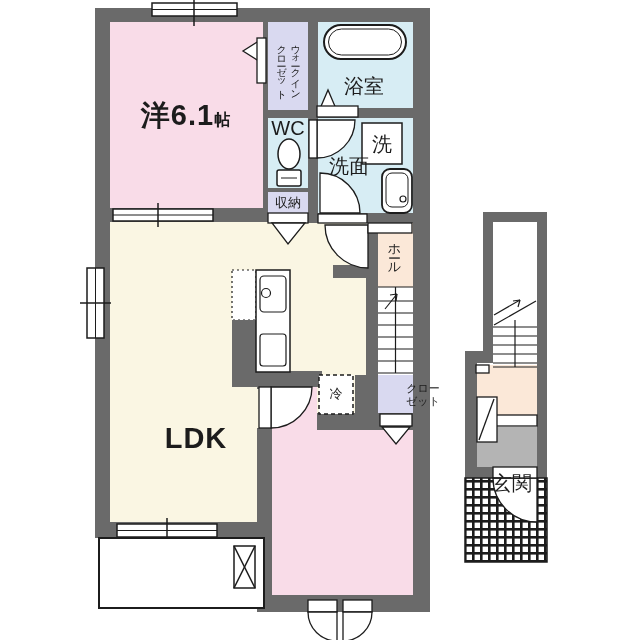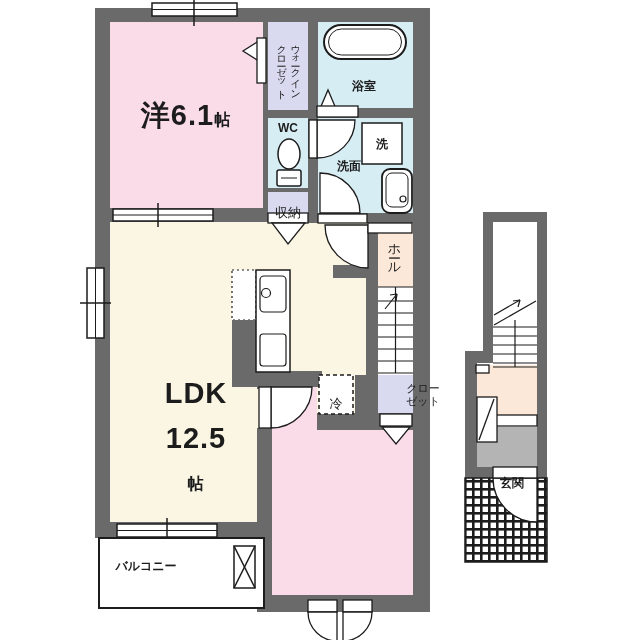--- a/index.html
+++ b/index.html
@@ -3,22 +3,22 @@
 <meta charset="utf-8">
 <style>
   html,body{margin:0;padding:0;background:#fff;}
   .plan-root{position:relative;width:640px;height:640px;background:#ffffff;overflow:hidden;
     font-family:"Liberation Sans",sans-serif;}
   svg{position:absolute;left:0;top:0;}
   .lbl{position:absolute;transform:translate(-50%,-50%);color:#1c1c1c;white-space:nowrap;
     text-align:center;font-family:"Liberation Sans",sans-serif;}
   .big{font-size:29px;font-weight:600;letter-spacing:1px;}
   .unit{font-size:16px;font-weight:600;}
-  .med{font-size:12px;font-weight:700;}
-  .sm{font-size:13px;font-weight:400;margin-top:10px;}
+  .med{font-size:20px;font-weight:400;}
+  .sm{font-size:13px;font-weight:400;}
   .tiny{font-size:11px;font-weight:400;line-height:13px;}
   .vtext{writing-mode:vertical-rl;}
   .wic-label{font-size:10px;line-height:14px;letter-spacing:0px;}
   .wic-label span{display:block;}
   .hall-label{font-size:13px;letter-spacing:2px;}
   .two-line span{display:block;}
   .ldk-label{font-size:29px;font-weight:600;letter-spacing:1px;line-height:45px;}
 </style>
 </head>
 <body>
@@ -262,30 +262,25 @@
 
 <div class="lbl med" style="left:288px;top:128px;">WC</div>
 <div class="lbl sm" style="left:288px;top:203px;">収納</div>
 <div class="lbl med" style="left:364px;top:86px;">浴室</div>
 <div class="lbl med" style="left:382px;top:144px;">洗</div>
 <div class="lbl med" style="left:349px;top:166px;text-align:right;">洗面</div>
 <div class="lbl vtext hall-label" style="left:394px;top:252px;">ホール</div>
 
 <div class="lbl ldk-label two-line" style="left:196px;top:438px;">
   <span>LDK</span>
-  <span>
-        <span>12.5</span>
-        <span class="unit">帖</span>
-      </span>
 </div>
 
 <div class="lbl sm" style="left:336px;top:394px;">冷</div>
 
 <div class="lbl tiny two-line" style="left:395px;top:395px;margin-left:28px;">
   <span>クロー</span>
   <span>ゼット</span>
 </div>
 
 
-<div class="lbl med" style="left:146px;top:566px;">バルコニー</div>
 <div class="lbl med" style="left:512px;top:447px;margin-top:36px;">玄関</div>
 
 </div>
 
 </body></html>

